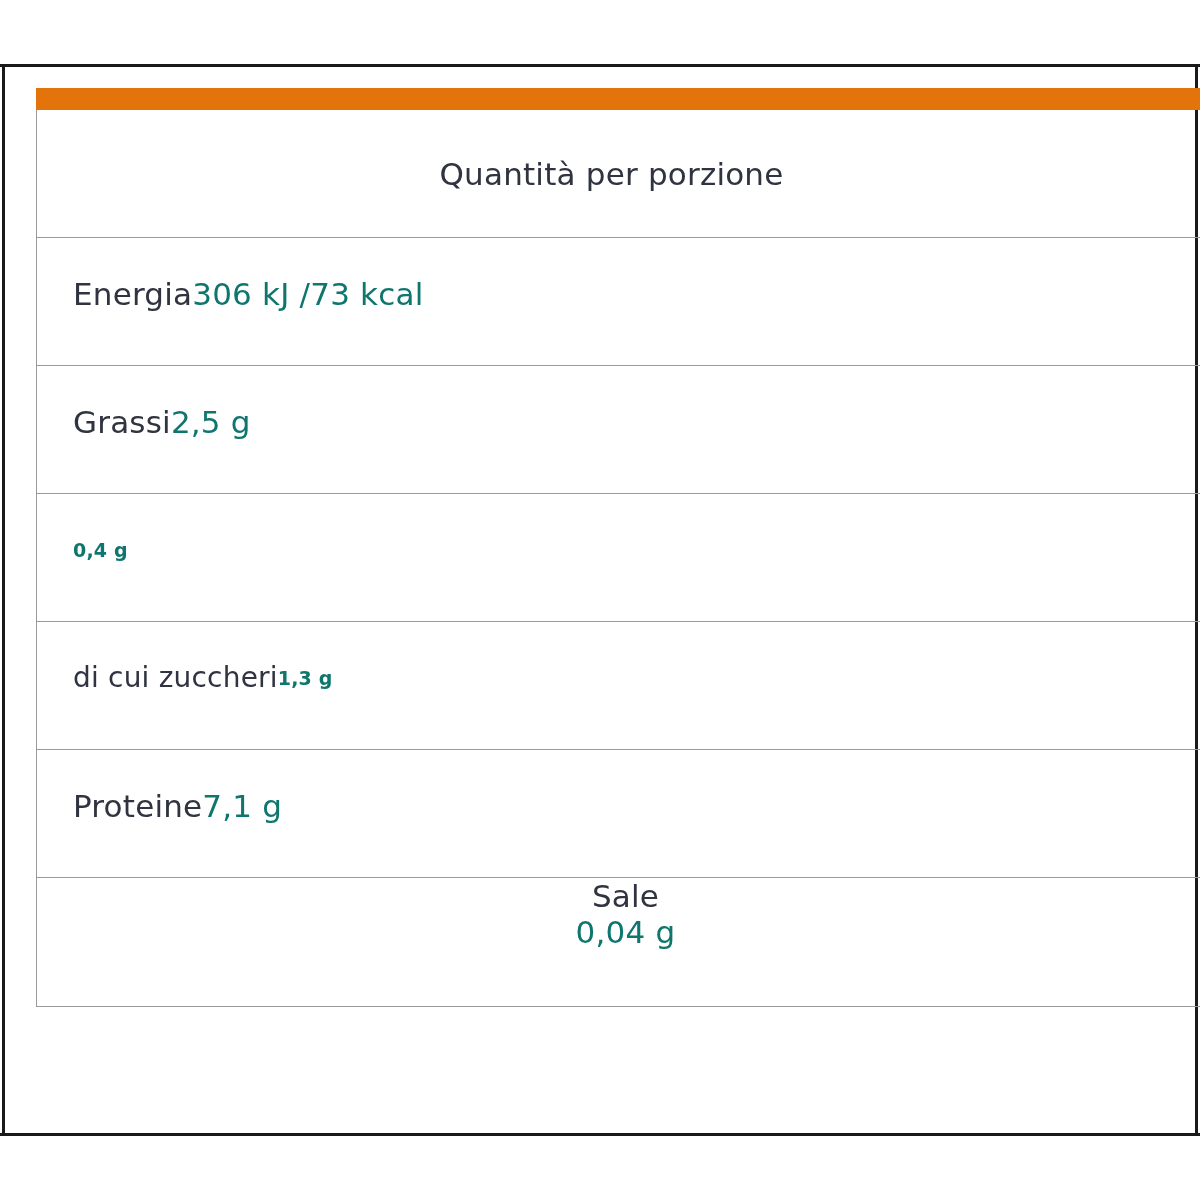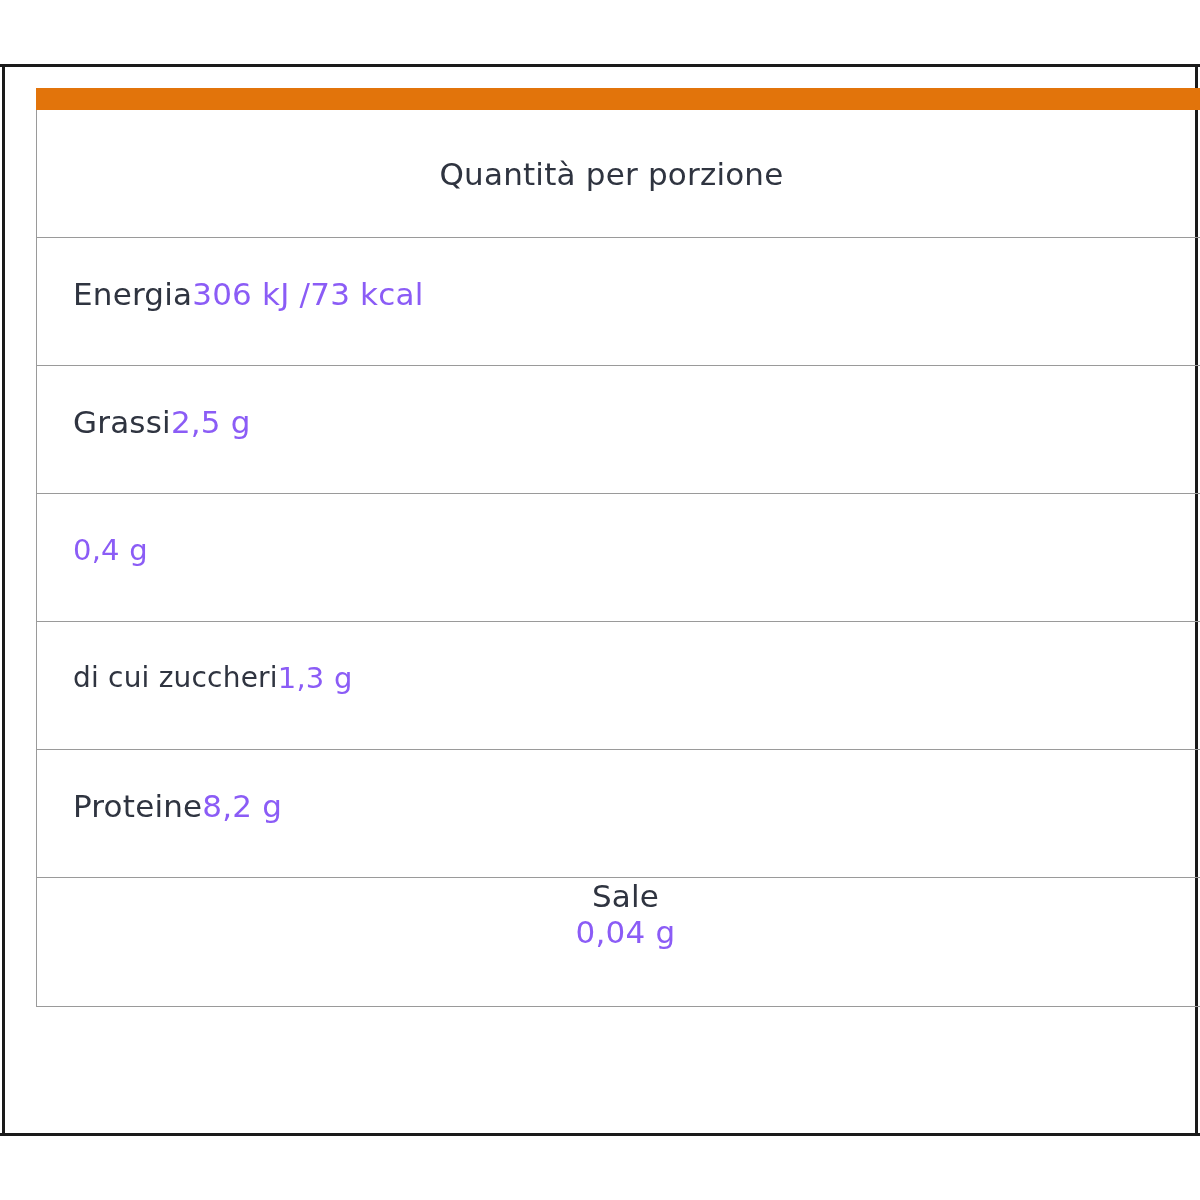--- a/index.html
+++ b/index.html
@@ -96,27 +96,28 @@
     font-size: 31px;
     color: #2f3440;
     letter-spacing: 0.2px;
     white-space: nowrap;
   }
   .nutrient-name.sub {
     font-size: 28px;
   }
   .nutrient-value {
     font-size: 31px;
-    color: #8b5cf6;
+    color: #0f766e;
     letter-spacing: 0.2px;
     text-align: right;
     white-space: nowrap;
   }
   .nutrient-value.sub {
-    font-size: 29px;
+    font-size: 19px;
+    font-weight: bold;
   }
 </style>
 </head>
 <body>
 
 <div class="outer-frame"></div>
 
 <div class="nutrition-table">
 
   <div class="accent-bar"></div>
@@ -142,21 +143,21 @@
     </div>
 
 
     <div class="row data-row">
       <div class="nutrient-name sub">di cui zuccheri</div>
       <div class="nutrient-value sub">1,3 g</div>
     </div>
 
     <div class="row data-row">
       <div class="nutrient-name">Proteine</div>
-      <div class="nutrient-value">8,2 g</div>
+      <div class="nutrient-value">7,1 g</div>
     </div>
 
     <div class="row data-row">
       <div class="nutrient-name">Sale</div>
       <div class="nutrient-value">0,04 g</div>
     </div>
 
   </div>
 </div>
 

